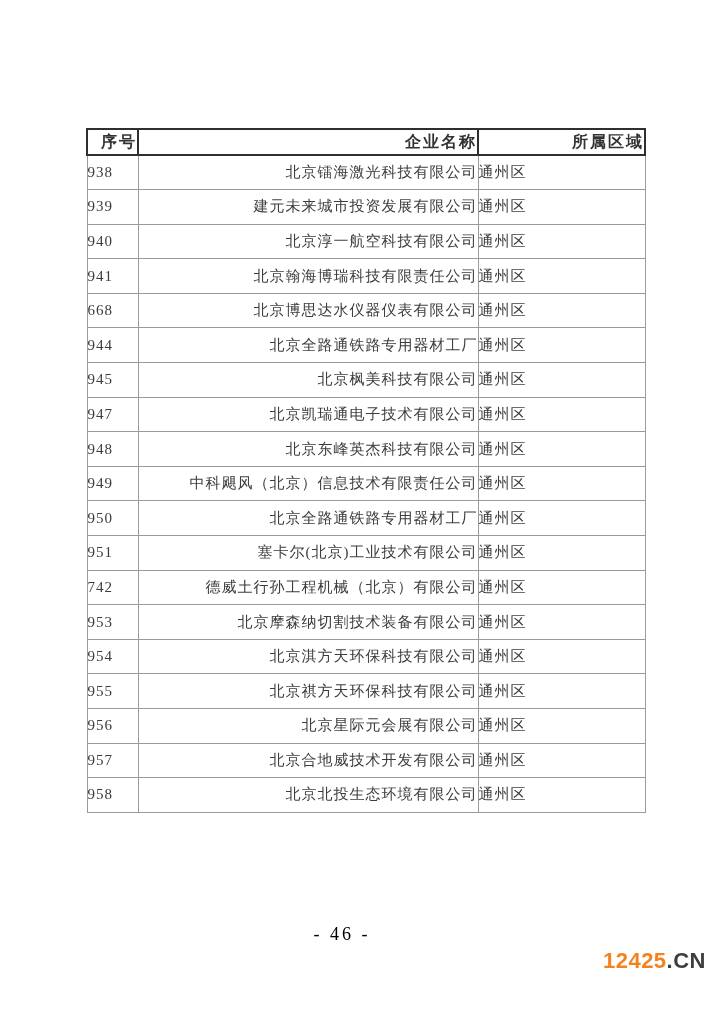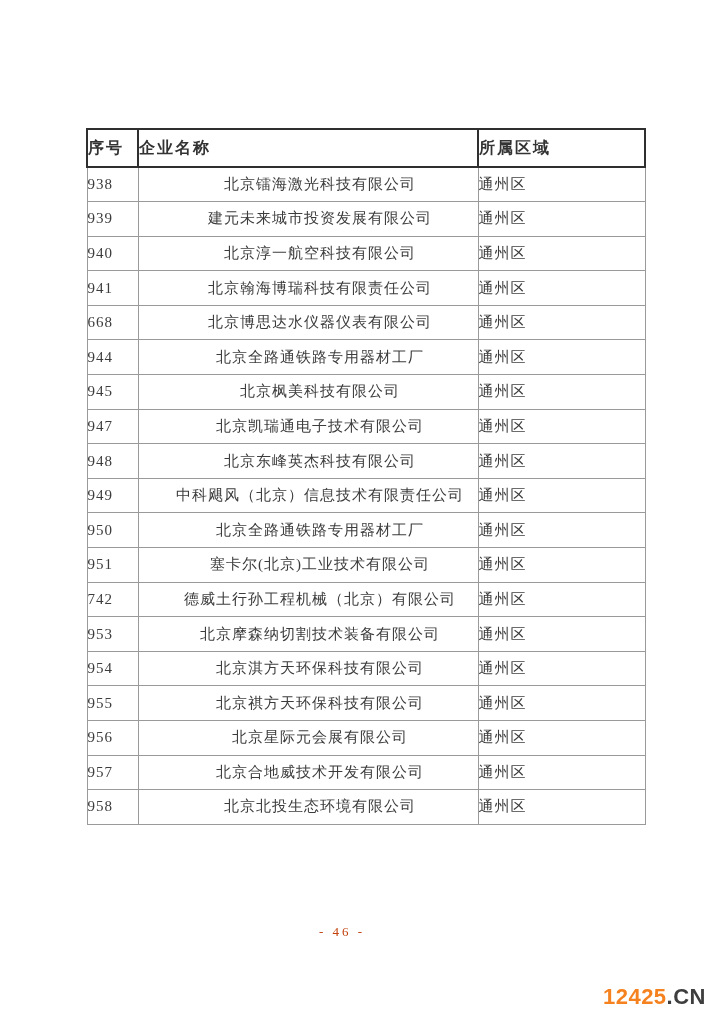--- a/index.html
+++ b/index.html
@@ -24,54 +24,54 @@
     border-collapse: collapse;
     table-layout: fixed;
     color: #3c3c3c;
   }
   table.company-table col.col-no     { width: 51px; }
   table.company-table col.col-name   { width: 340px; }
   table.company-table col.col-region { width: 167px; }
 
   table.company-table th {
     border: 2px solid #2f2f2f;
-    height: 38px;
+    height: 26px;
     font-size: 16px;
     font-weight: 600;
-    text-align: left;
+    text-align: right;
     letter-spacing: 2px;
     color: #333333;
     background: #ffffff;
   }
   table.company-table td {
     border: 1px solid #9a9a9a;
     height: 34.6px;
     font-size: 15px;
     letter-spacing: 1px;
     color: #3c3c3c;
     background: #ffffff;
   }
   td.cell-no { font-size: 15px; letter-spacing: 0.5px; }
-  td.cell-name { text-align: center; padding-left: 24px; }
+  td.cell-name { text-align: right; padding-left: 24px; }
   td.cell-region { }
 
   .page-number {
     position: absolute;
     left: 0;
     top: 924px;
     width: 684px;
     text-align: center;
-    font-size: 13px;
-    color: #c2410c;
+    font-size: 18px;
+    color: #000000;
     letter-spacing: 3px;
   }
   .watermark {
     position: absolute;
     right: 14px;
-    top: 984px;
+    top: 948px;
     font-family: "Liberation Sans", "DejaVu Sans", sans-serif;
     font-weight: bold;
     font-size: 22px;
     letter-spacing: 0.5px;
     white-space: nowrap;
   }
   .watermark .wm-num { }
   .watermark .wm-tld { }
 </style>
 </head>

